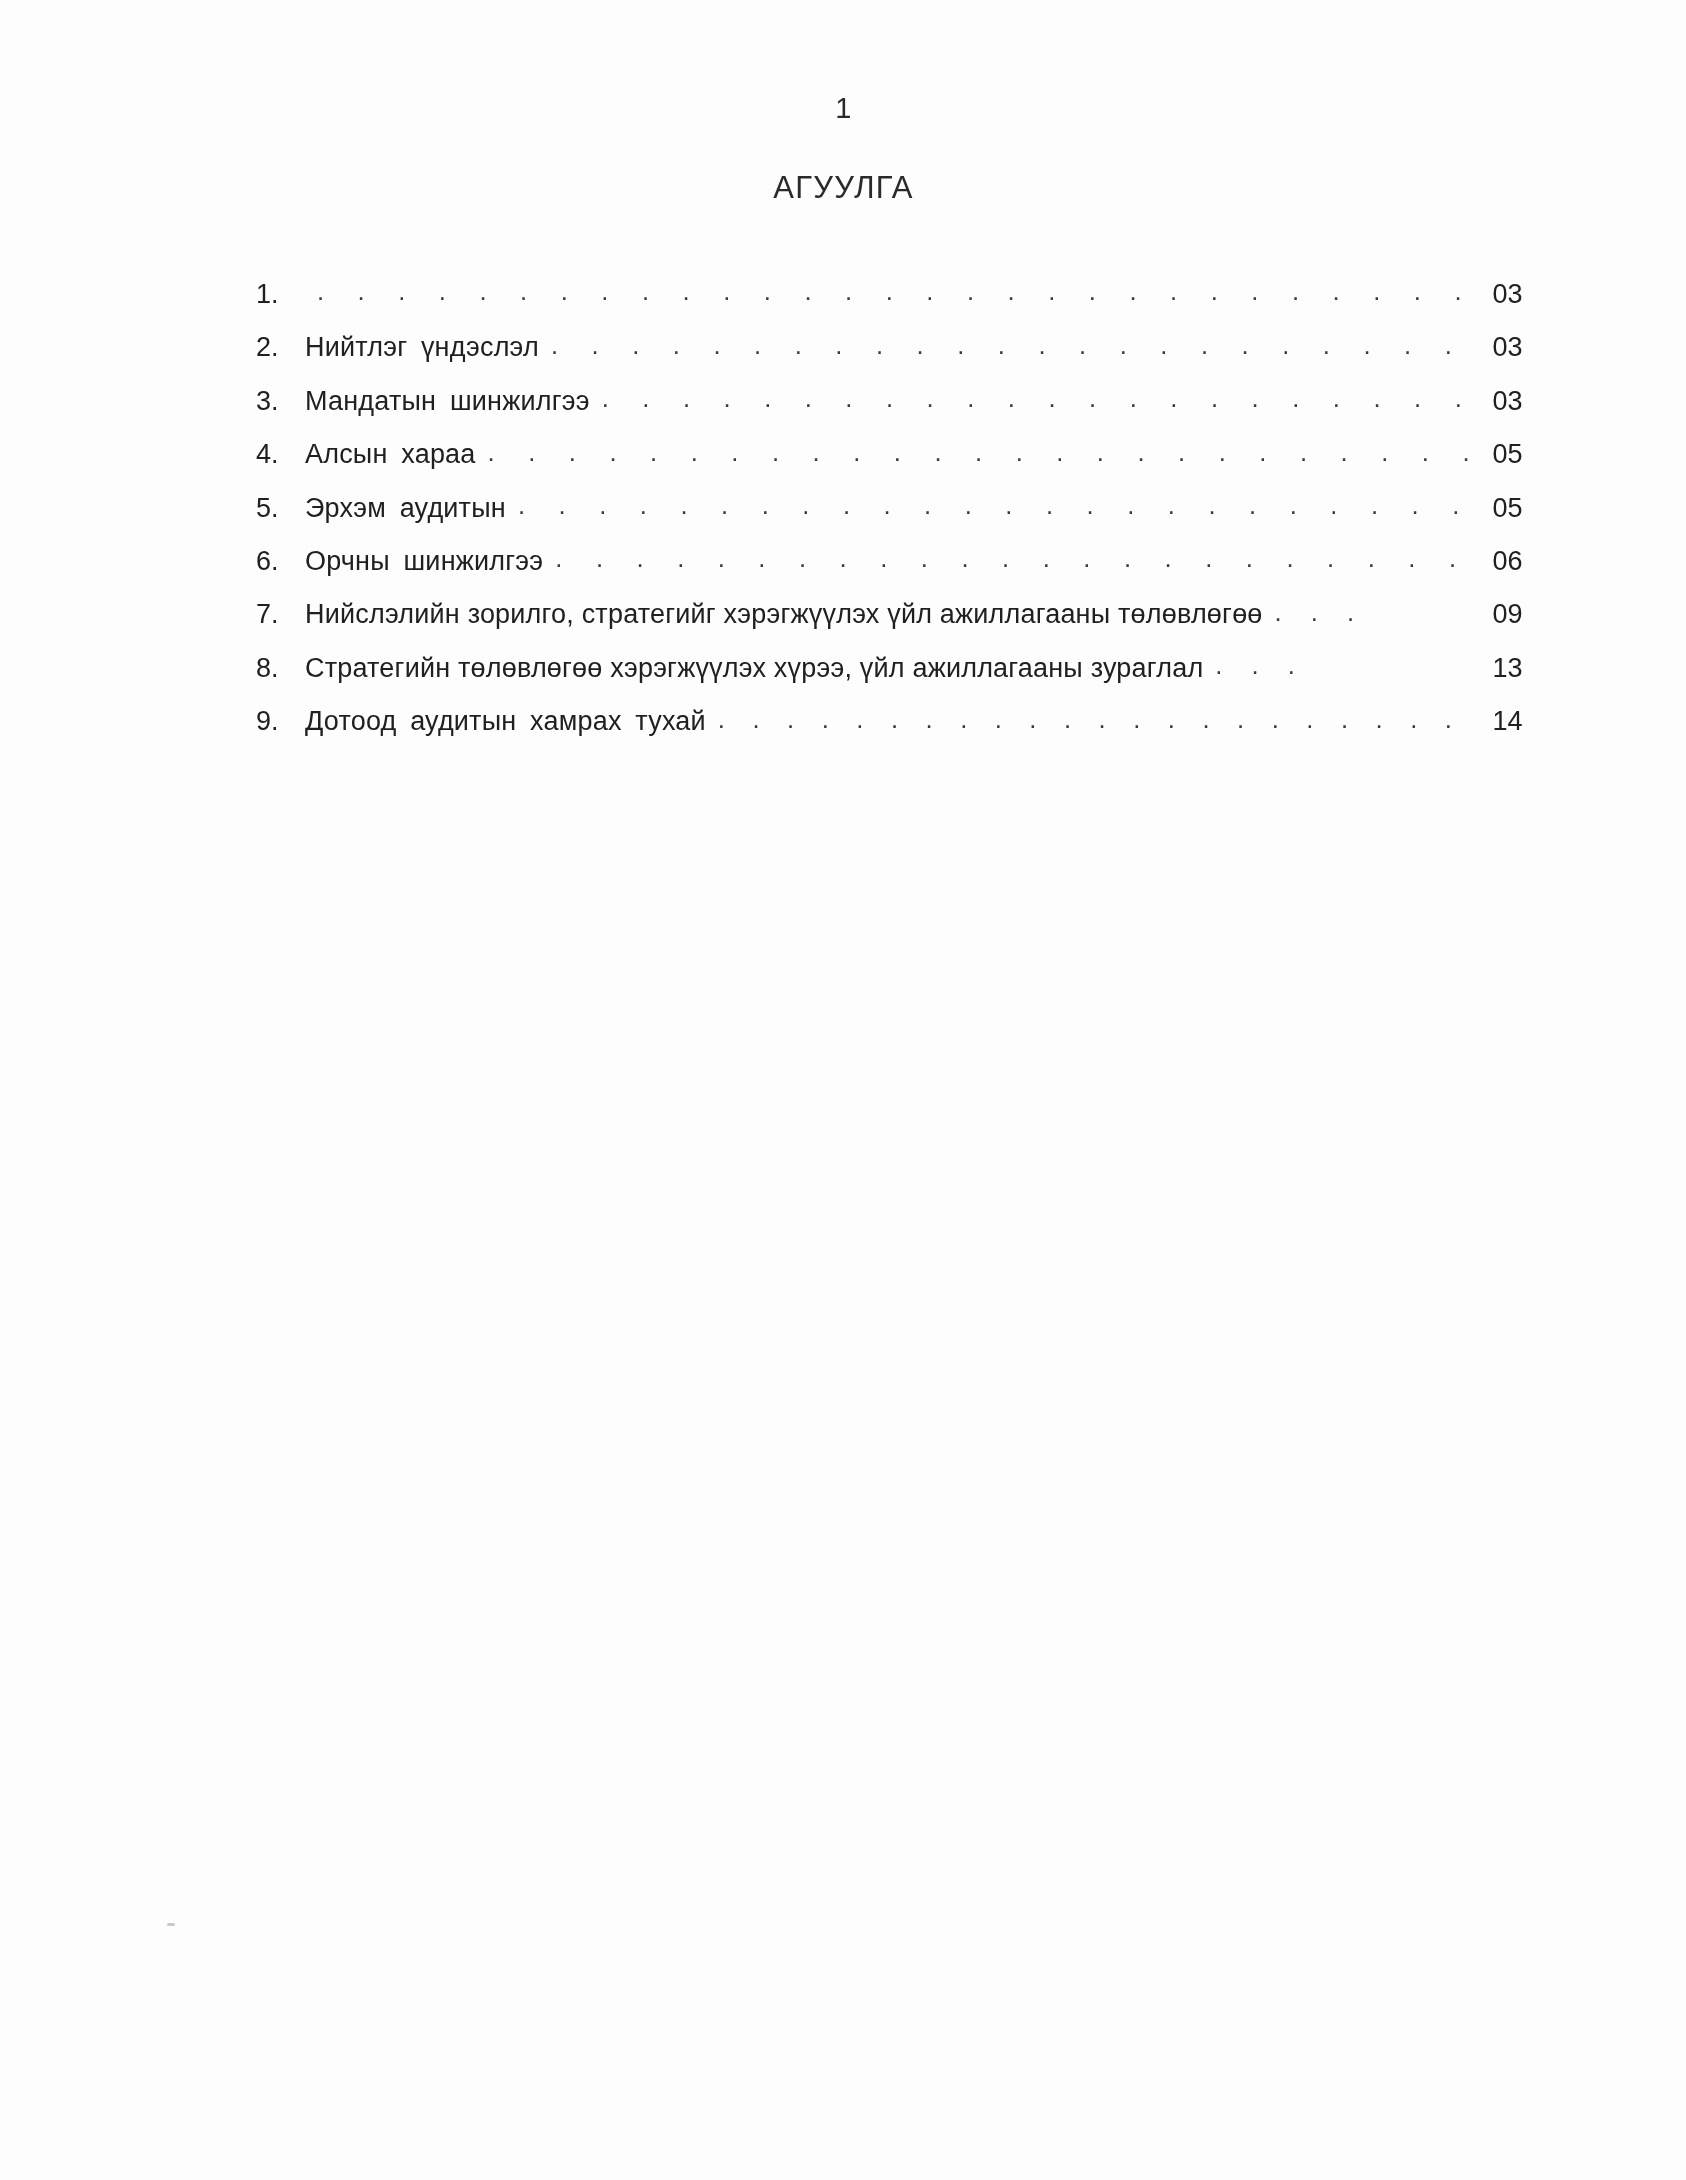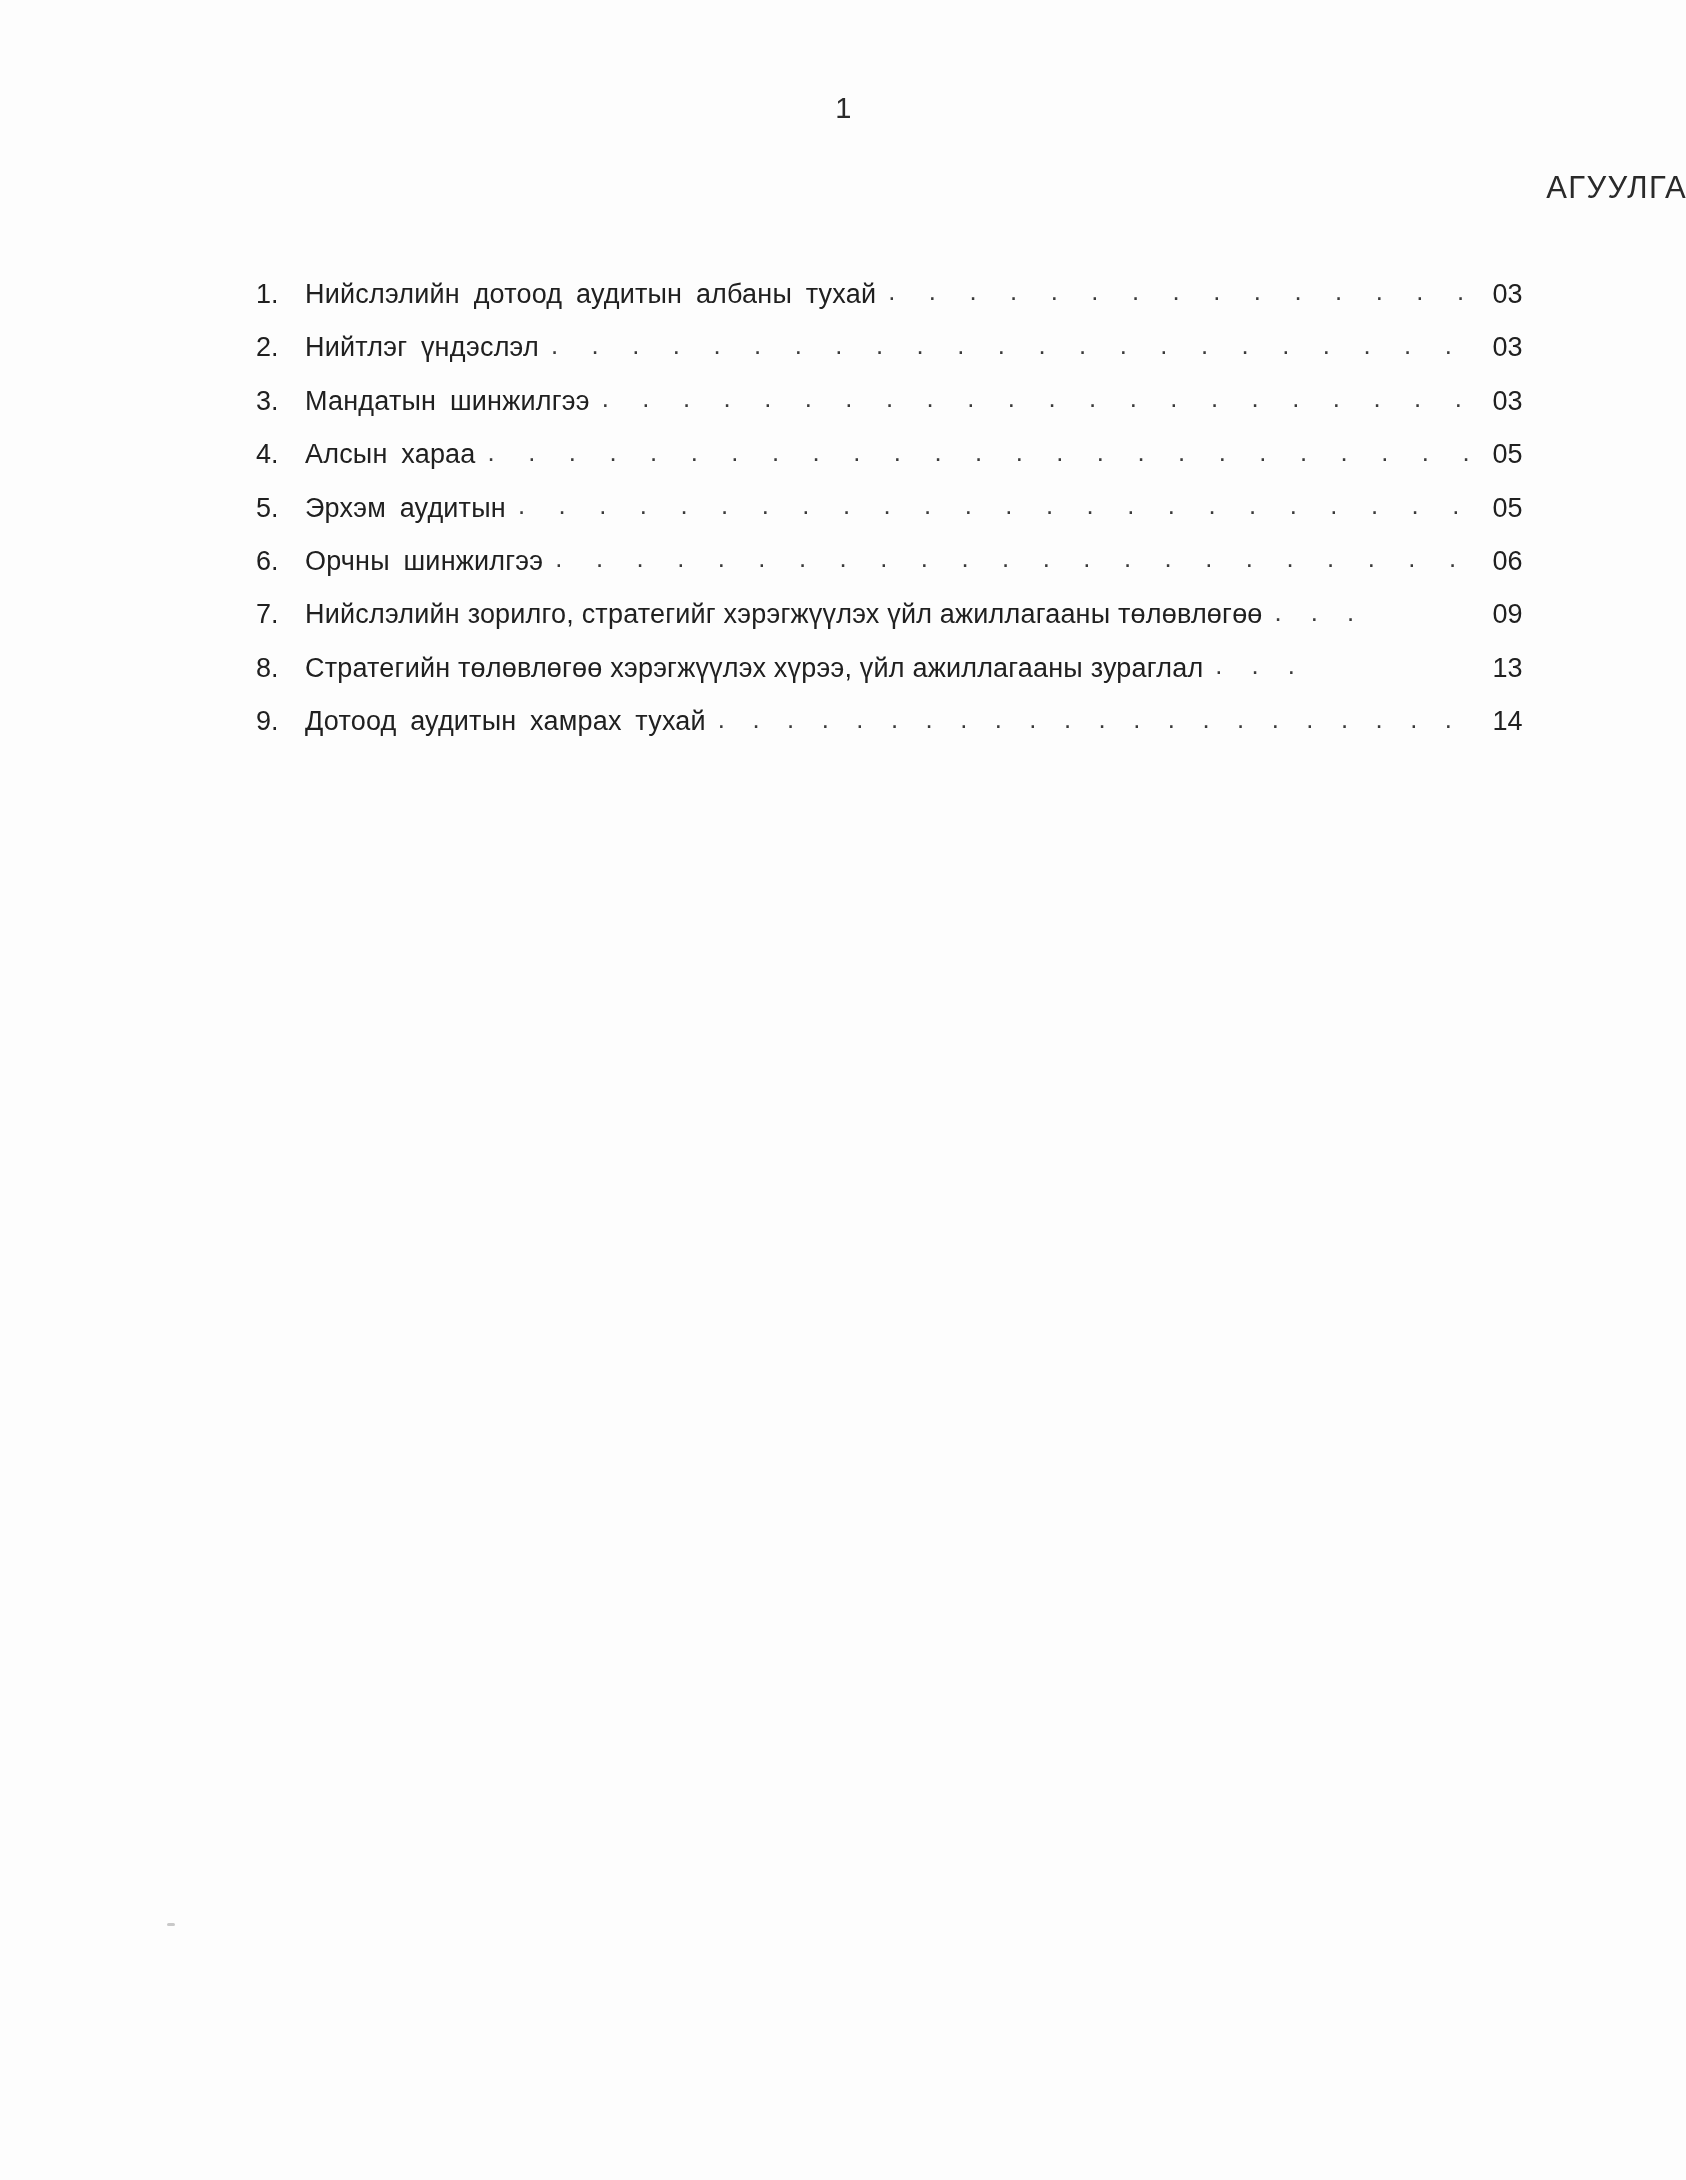--- a/index.html
+++ b/index.html
@@ -31,21 +31,21 @@
     text-align: center;
     font-size: 29px;
     color: #2a2a2a;
     letter-spacing: 0.4px;
   }
   .doc-title {
     position: absolute;
     top: 170px;
     left: 0;
     width: 1687px;
-    text-align: right;
+    text-align: center;
     font-size: 31px;
     color: #2a2a2a;
     letter-spacing: 1.3px;
   }
   .toc {
     position: absolute;
     top: 281px;
     left: 256px;
     width: 1278px;
   }
@@ -108,21 +108,20 @@
 <div class="page">
 
   <div class="page-number">1</div>
 
   <div class="doc-title">АГУУЛГА</div>
 
   <div class="toc">
 
     <div class="toc-row">
       <span class="toc-num">1.</span>
-      <span class="toc-label wide">Нийслэлийн  дотоод  аудитын  албаны  тухай</span>
       <span class="toc-leader">. . . . . . . . . . . . . . . . . . . . . . . . . . . . . . . . . . . . . . . . . . . . . . .</span>
       <span class="toc-page">03</span>
     </div>
 
     <div class="toc-row">
       <span class="toc-num">2.</span>
       <span class="toc-label wide">Нийтлэг  үндэслэл</span>
       <span class="toc-leader">. . . . . . . . . . . . . . . . . . . . . . . . . . . . . . . . . . . . . . . . . . . . . . . . . . . . . . . . . . . . .</span>
       <span class="toc-page">03</span>
     </div>

